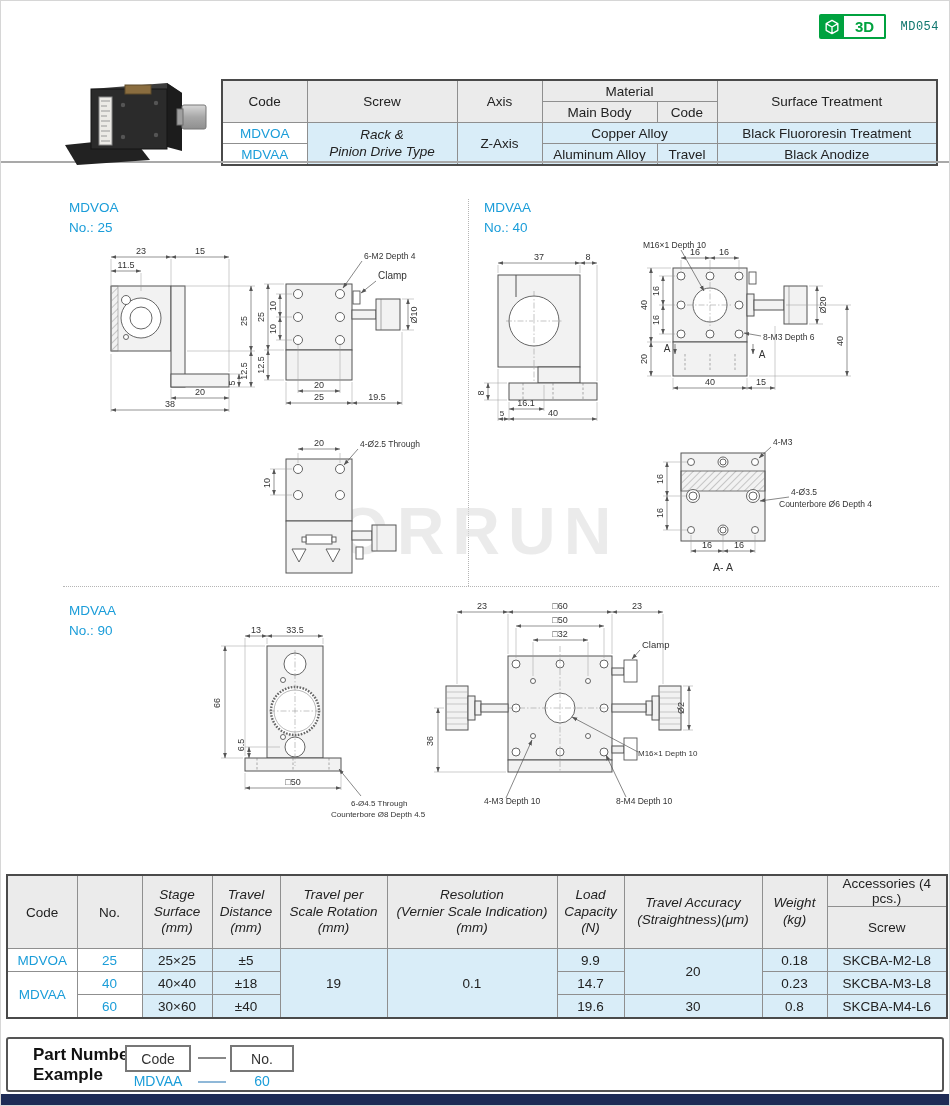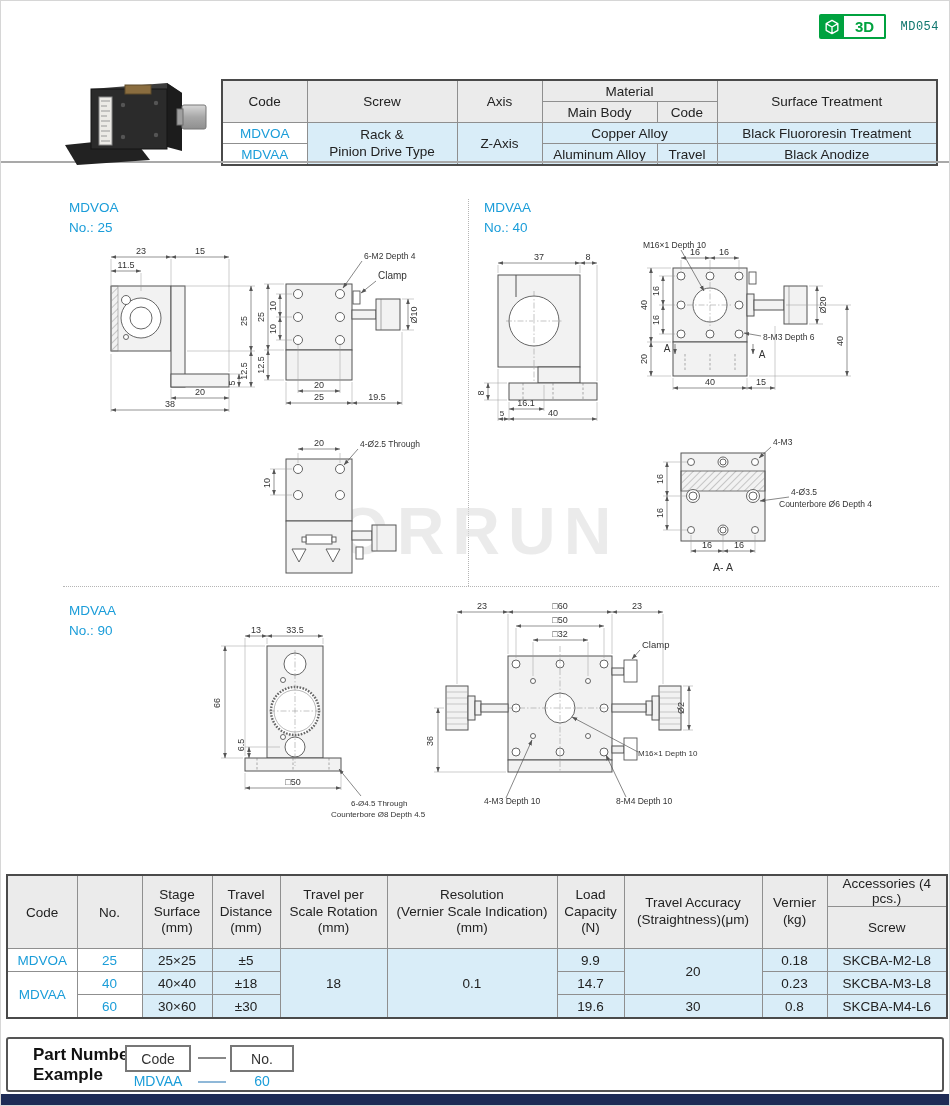--- a/index.html
+++ b/index.html
@@ -12,21 +12,21 @@
   .badge3d .lab{width:40px;height:21px;background:#fff;border:2px solid #00a23f;border-left:none;border-radius:0 2px 2px 0;
                 color:#00a23f;font-weight:bold;font-size:15px;display:flex;align-items:center;justify-content:center;}
   .doccode{font-size:12px;color:#0f766e;letter-spacing:0.5px;font-family:Liberation Mono, monospace;}
   
   table{border-collapse:collapse;table-layout:fixed;}
   .ttab{position:absolute;left:220px;top:78px;width:715px;border:2px solid #4a4a4a;}
   .ttab th,.ttab td{border:1px solid #8f8f8f;text-align:center;vertical-align:middle;font-size:13.5px;color:#222;padding:0 2px;}
   .ttab th{background:#ebebeb;font-weight:normal;height:20px;}
   .ttab td{background:#d9edf8;height:20px;}
   .ttab td.codecell{background:#fff;color:#1b9dd9;}
-  .ml{white-space:pre-line;line-height:1.25;}
+  .ml{white-space:pre-line;line-height:1.25;font-style:italic;}
   .stab{position:absolute;left:5px;top:873px;width:940px;border:2px solid #4a4a4a;}
   .stab th,.stab td{border:1px solid #8f8f8f;text-align:center;vertical-align:middle;font-size:13.5px;color:#222;padding:0 2px;}
   .stab th{background:#ebebeb;font-weight:normal;}
   .stab td{background:#d9edf8;height:22px;}
   .stab td.codecell{background:#fff;color:#1b9dd9;}
   
   .hrule{position:absolute;left:0;top:160px;width:950px;height:2px;background:#a9a9a9;}
   .dot-h{position:absolute;left:62px;top:585px;width:876px;border-top:1px dotted #b5b5b5;}
   .dot-v{position:absolute;left:467px;top:198px;height:387px;border-left:1px dotted #b5b5b5;}
   .dcode{position:absolute;color:#1b9dd9;font-size:13.5px;line-height:1.45;}
@@ -568,52 +568,52 @@
 Scale Rotation
 (mm)</th>
       <th rowspan="2" class="ml">Resolution
 (Vernier Scale Indication)
 (mm)</th>
       <th rowspan="2" class="ml">Load
 Capacity
 (N)</th>
       <th rowspan="2" class="ml">Travel Accuracy
 (Straightness)(μm)</th>
-      <th rowspan="2" class="ml">Vernier
+      <th rowspan="2" class="ml">Weight
 (kg)</th>
       <th>Accessories (4 pcs.)</th>
     </tr>
     <tr style="height:42px">
       <th>Screw</th>
     </tr>
     <tr>
       <td class="codecell">MDVOA</td>
       <td class="codecell">25</td>
       <td>25×25</td>
       <td>±5</td>
-      <td rowspan="3">18</td>
+      <td rowspan="3">19</td>
       <td rowspan="3">0.1</td>
       <td>9.9</td>
       <td rowspan="2">20</td>
       <td>0.18</td>
       <td>SKCBA-M2-L8</td>
     </tr>
     <tr>
       <td rowspan="2" class="codecell">MDVAA</td>
       <td class="codecell">40</td>
       <td>40×40</td>
       <td>±18</td>
       <td>14.7</td>
       <td>0.23</td>
       <td>SKCBA-M3-L8</td>
     </tr>
     <tr>
       <td class="codecell">60</td>
       <td>30×60</td>
-      <td>±30</td>
+      <td>±40</td>
       <td>19.6</td>
       <td>30</td>
       <td>0.8</td>
       <td>SKCBA-M4-L6</td>
     </tr>
   </tbody>
     </table>
 
   <div class="pnbox"></div>
   <div class="pntitle">Part Number

